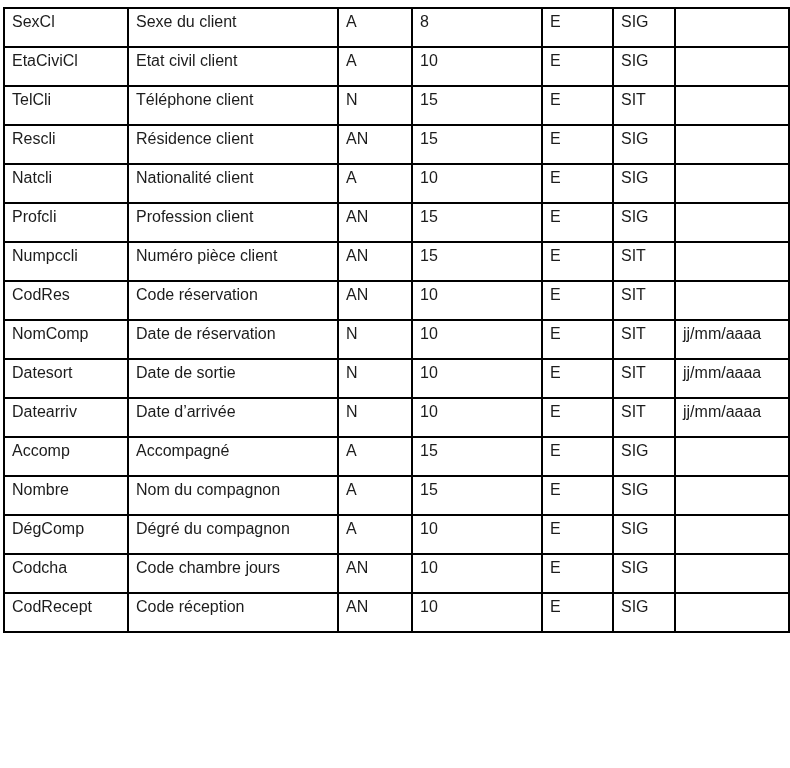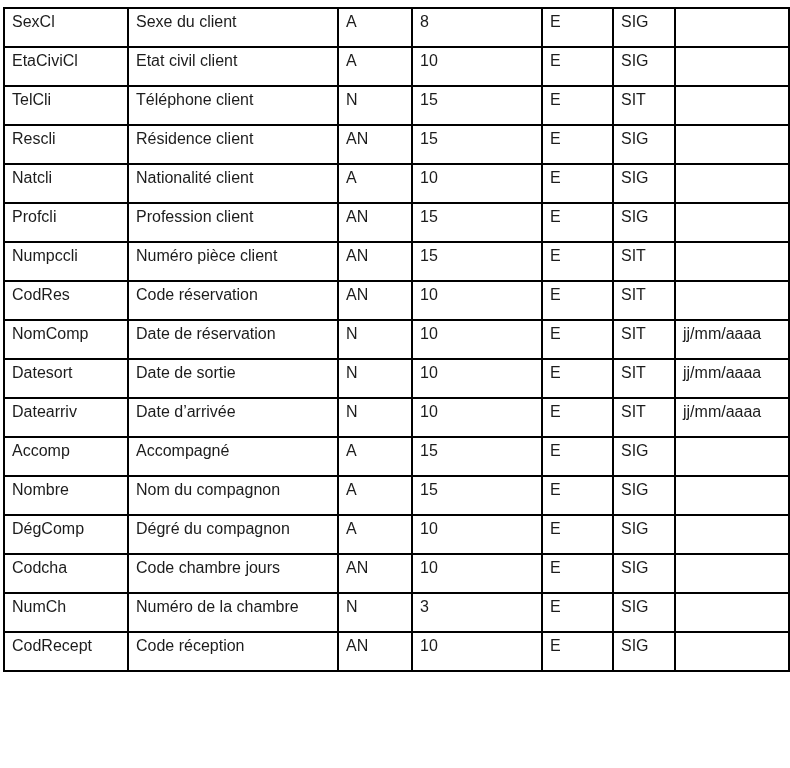--- a/index.html
+++ b/index.html
@@ -185,29 +185,20 @@
       <tr>
         <td>Codcha</td>
         <td>Code chambre jours</td>
         <td>AN</td>
         <td>10</td>
         <td>E</td>
         <td>SIG</td>
         <td></td>
       </tr>
       <tr>
-        <td>NumCh</td>
-        <td>Numéro de la chambre</td>
-        <td>N</td>
-        <td>3</td>
-        <td>E</td>
-        <td>SIG</td>
-        <td></td>
-      </tr>
-      <tr>
         <td>CodRecept</td>
         <td>Code réception</td>
         <td>AN</td>
         <td>10</td>
         <td>E</td>
         <td>SIG</td>
         <td></td>
       </tr>
     </tbody>
 </table>

